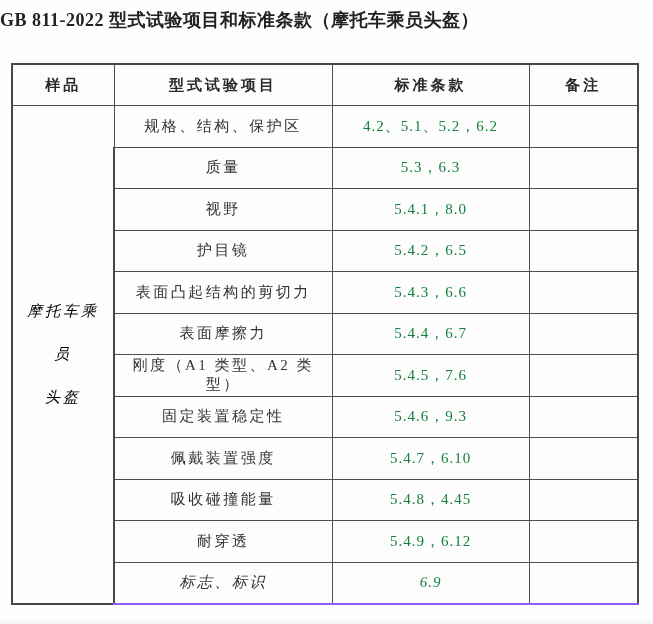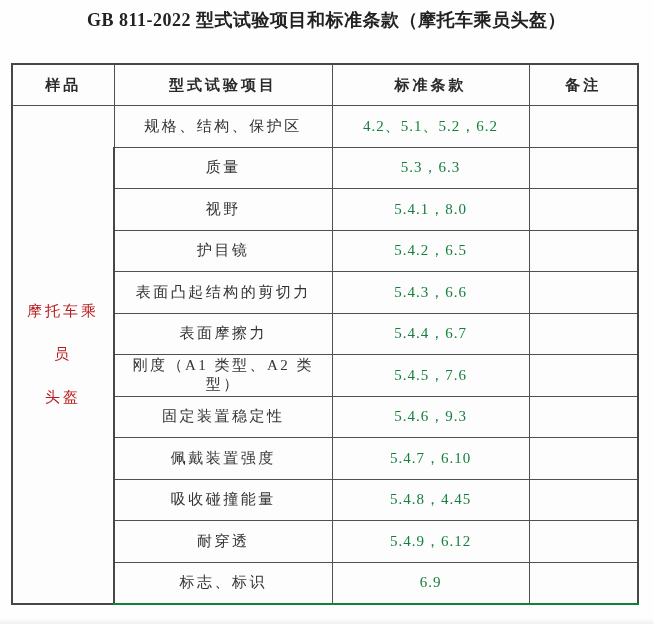--- a/index.html
+++ b/index.html
@@ -15,21 +15,20 @@
     color: #2b2b2b;
     font-family: "Liberation Serif", serif;
     overflow: hidden;
   }
   .title {
     position: absolute;
     top: 8px;
     left: 0;
     width: 100%;
     margin: 0;
-    text-align: center;
     font-size: 18px;
     font-weight: bold;
     letter-spacing: 0.5px;
     color: #222222;
   }
   table.doc-table {
     position: absolute;
     top: 63px;
     left: 11px;
     width: 626px;
@@ -43,21 +42,21 @@
     text-align: center;
     vertical-align: middle;
     padding: 0 14px;
     overflow: hidden;
   }
   
   .doc-table { border: 2px solid #474747; }
   .doc-table tr > *:first-child { border-left: 2px solid #474747; }
   .doc-table tr > *:last-child  { border-right: 2px solid #474747; }
   .doc-table thead th { border-top: 2px solid #474747; }
-  .doc-table tbody tr:last-child > * { border-bottom: 2px solid #15803d; }
+  .doc-table tbody tr:last-child > * { border-bottom: 2px solid #8b5cf6; font-style: italic; }
 
   .doc-table th {
     height: 40px;
     font-size: 15px;
     font-weight: bold;
     letter-spacing: 3px;
     color: #2a2a2a;
   }
   .doc-table td {
     height: 40.5px;
@@ -68,21 +67,22 @@
     letter-spacing: 2.5px;
     color: #333333;
   }
   .clause-cell {
     letter-spacing: 1px;
     color: #15803d;
   }
   .remark-cell { color: #333333; }
   .sample-cell {
     letter-spacing: 3px;
-    color: #b91c1c;
+    color: #000000;
+    font-style: italic;
   }
   .sample-cell .sample-line {
     line-height: 43px;
   }
   
   .scan-shade {
     position: absolute;
     left: 0;
     bottom: 0;
     width: 100%;

